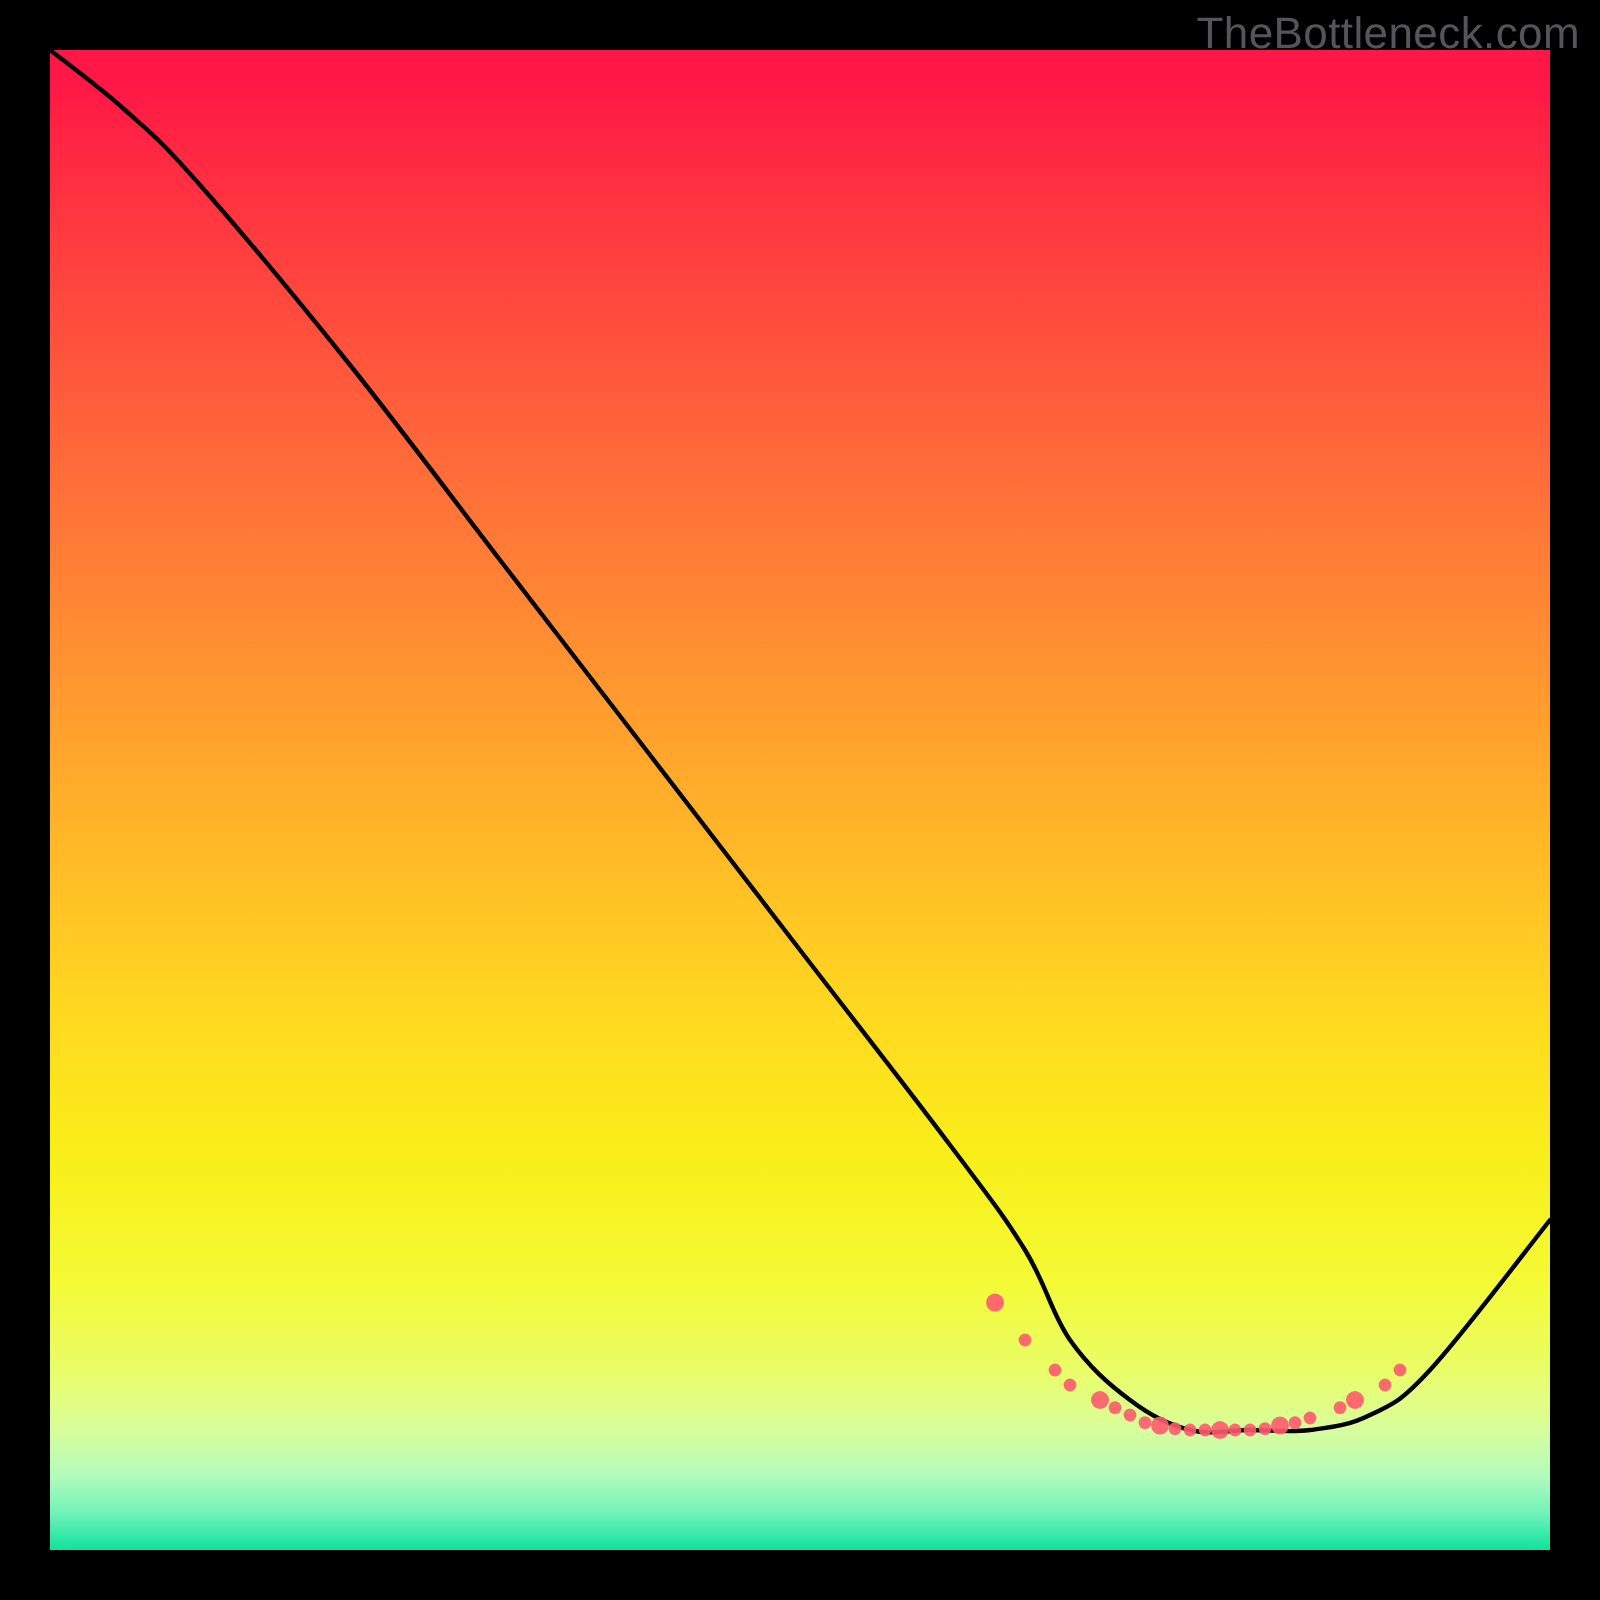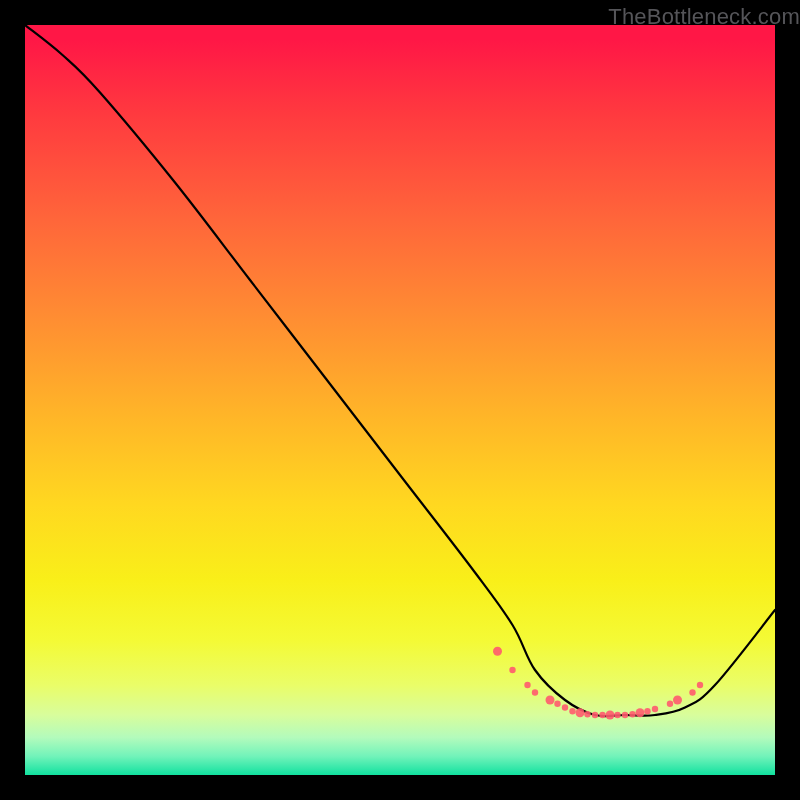--- a/index.html
+++ b/index.html
@@ -13,21 +13,21 @@
   }
   .frame {
     position: relative;
     width: 800px;
     height: 800px;
     background: #000;
   }
   .watermark {
     position: absolute;
     top: 4px;
-    right: 0;
+    right: 10px;
     color: #555559;
     font-size: 22px;
     font-weight: 500;
     letter-spacing: 0.2px;
     z-index: 10;
   }
   .plot-area {
     position: absolute;
     left: 25px;
     top: 25px;

